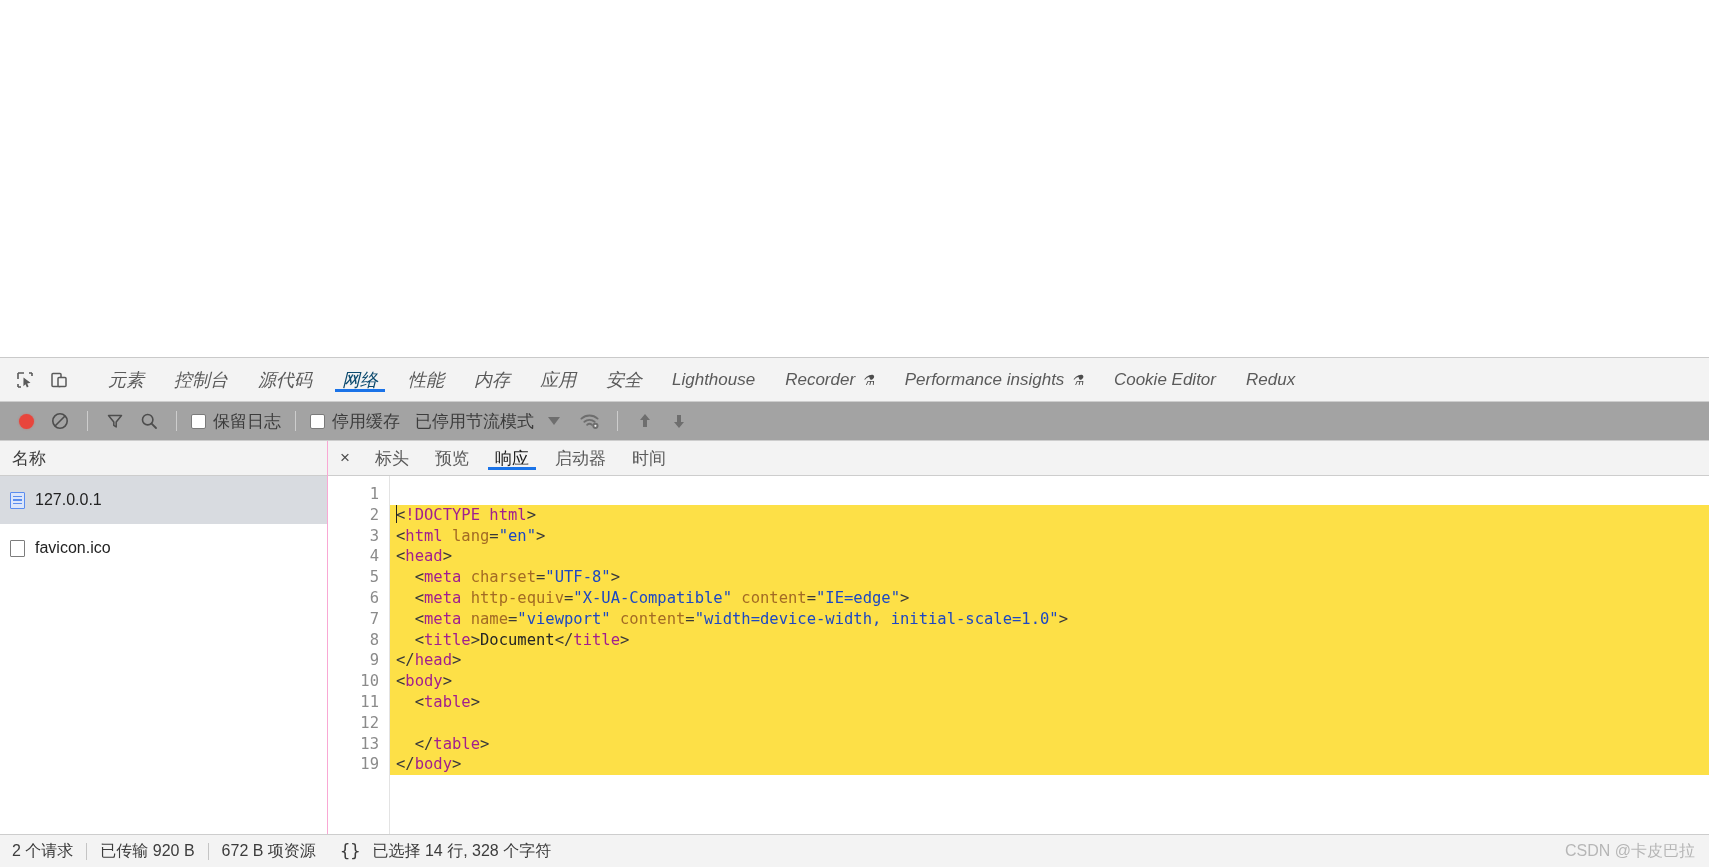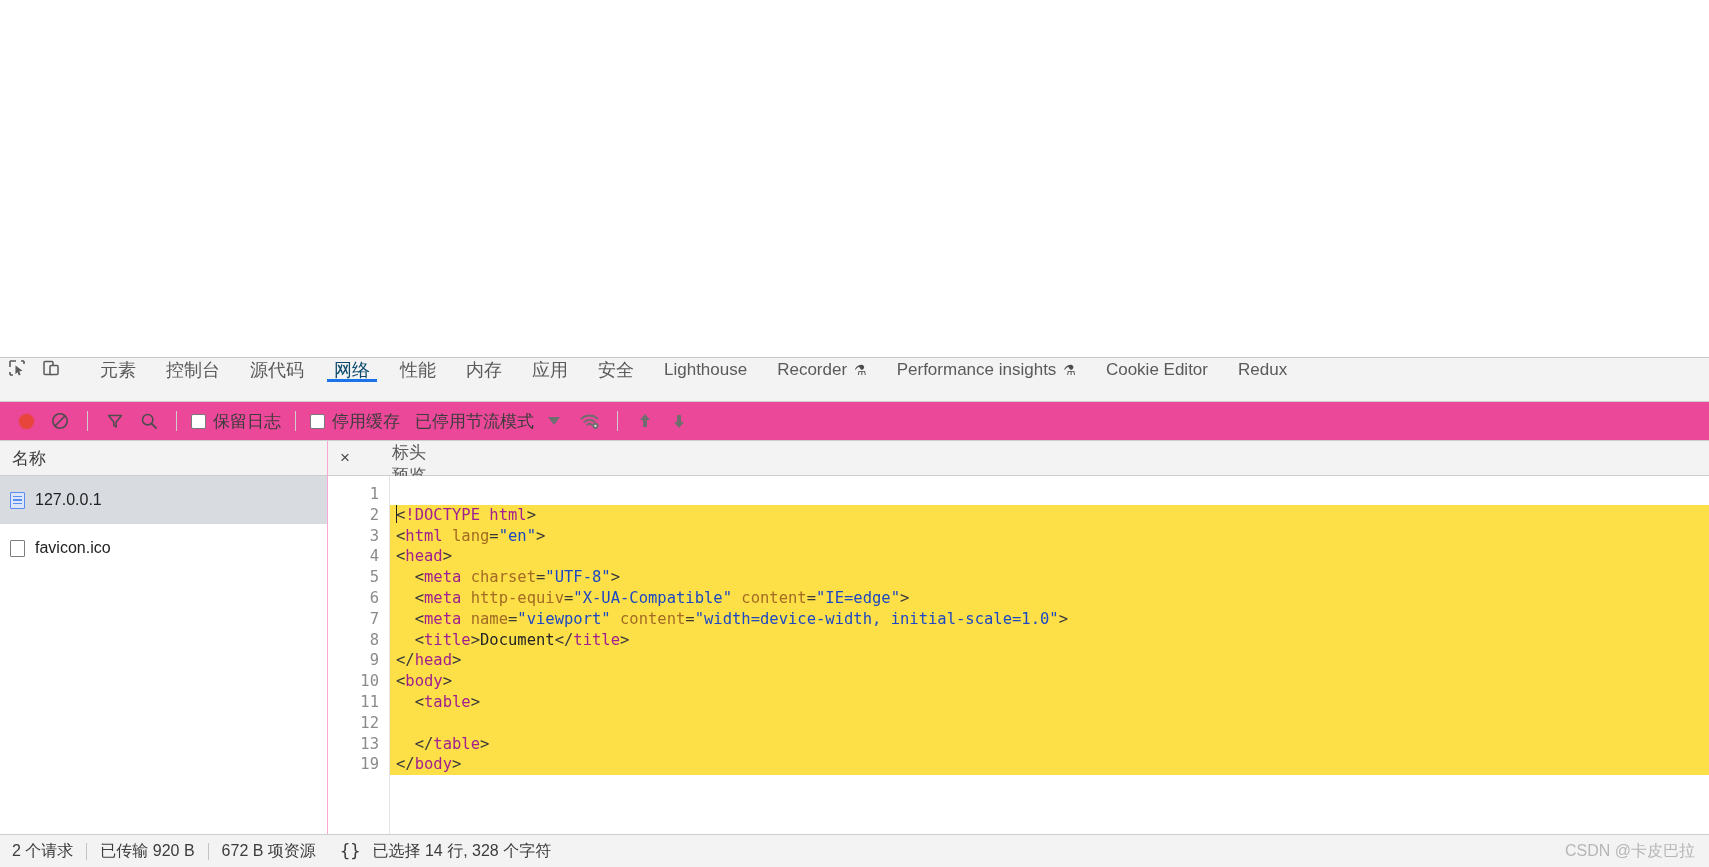--- a/index.html
+++ b/index.html
@@ -22,24 +22,26 @@
   .devtools {
     position: absolute; left: 0; top: 357px; width: 1709px; height: 510px;
     background: #f3f3f3;
     border-top: 1px solid #cacaca;
     display: flex; flex-direction: column;
   }
 
   
   .tabbar {
     height: 44px; flex: none;
-    display: flex; align-items: flex-start;
+    display: flex; align-items: center;
     background: #f3f3f3;
     border-bottom: 1px solid #cdcdcd;
+    padding-left: 8px;
     overflow: hidden;
+    font-style: italic;
   }
   .tb-icon {
     width: 34px; display: flex; align-items: center; justify-content: center;
     cursor: pointer;
   }
   .tb-sep {
     width: 1px; background: #cdcdcd; margin: 10px 8px;
     flex: none;
   }
   .tab {
@@ -56,21 +58,21 @@
   .tab.active::after {
     content: ""; position: absolute; left: 8px; right: 8px; bottom: 0;
     height: 3px; background: #1a73e8;
   }
   .tab .flask { margin-left: 7px; font-size: 14px; color: #4d4d4d; }
 
   
   .nettoolbar {
     height: 39px; flex: none;
     display: flex; align-items: center;
-    background: #ec4899;
+    background: #a3a3a3;
     border-bottom: 1px solid #cdcdcd;
     padding-left: 10px;
     gap: 2px;
   }
   .nt-btn {
     width: 32px; height: 30px;
     display: flex; align-items: center; justify-content: center;
     cursor: pointer;
   }
   .nt-sep { width: 1px; height: 20px; background: #cdcdcd; margin: 0 9px; flex:none; }
@@ -341,21 +343,21 @@
             <div class="req-row">
               <span class="ico-doc-blank"></span>
               <span>favicon.ico</span>
             </div>
           </div>
       </div>
 
       <div class="detail">
         <div class="detail-tabs">
           <div class="dt-close">×</div>
-          <div id="detail-tabs" style="display:flex;align-items:flex-end;flex-direction:column;">
+          <div id="detail-tabs" style="display:flex;align-items:center;">
               <div class="dtab">标头</div>
               <div class="dtab">预览</div>
               <div class="dtab active">响应</div>
               <div class="dtab">启动器</div>
               <div class="dtab">时间</div>
             </div>
         </div>
         <div class="codeview">
           <div class="gutter" id="gutter">
               <div>1</div>

